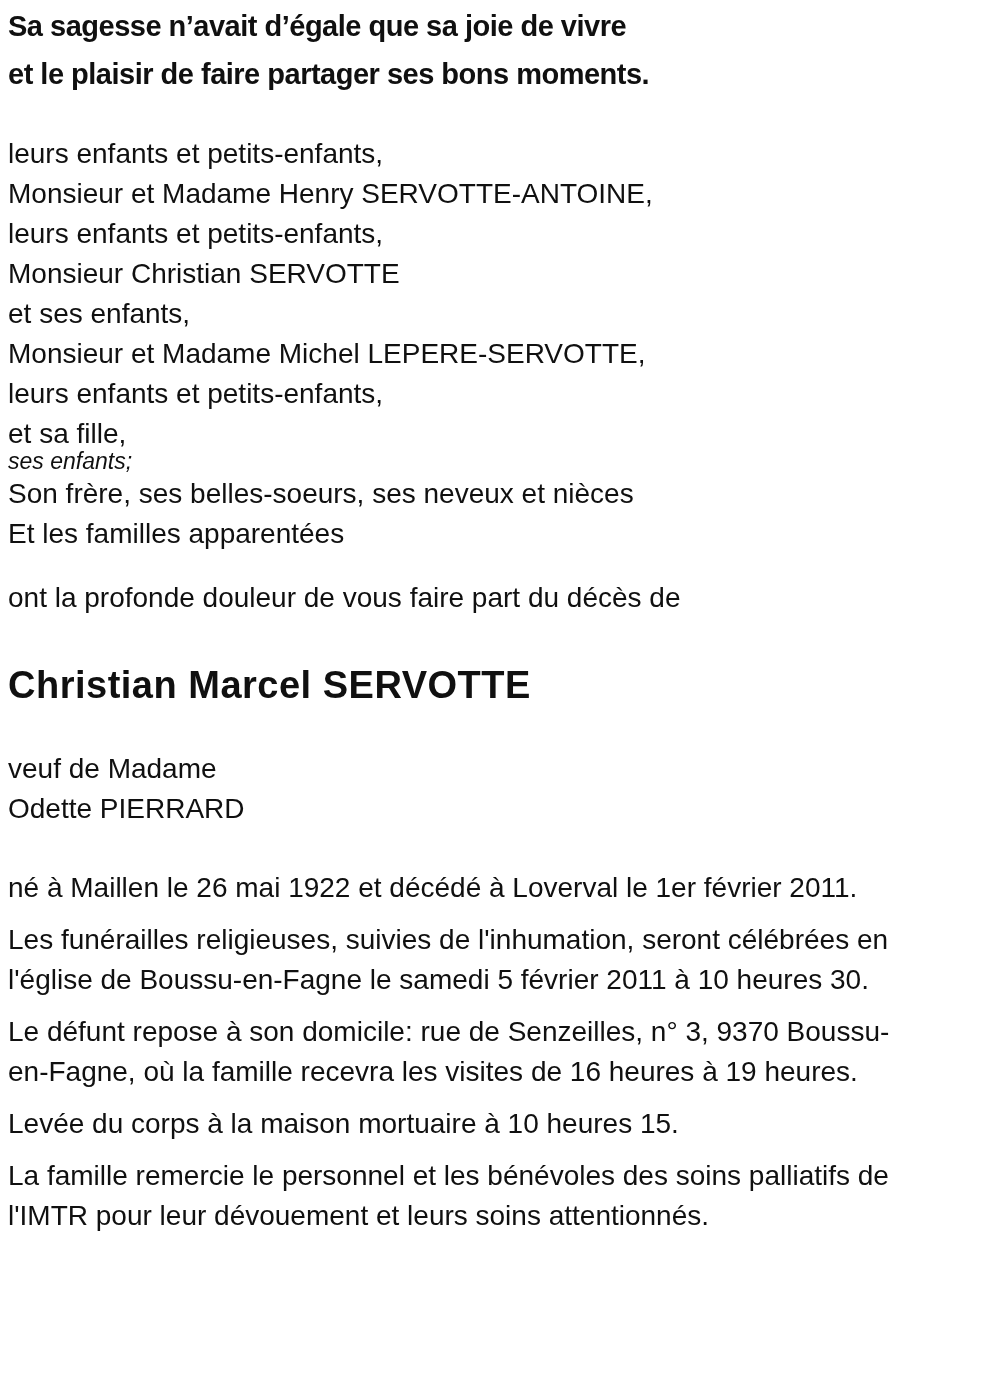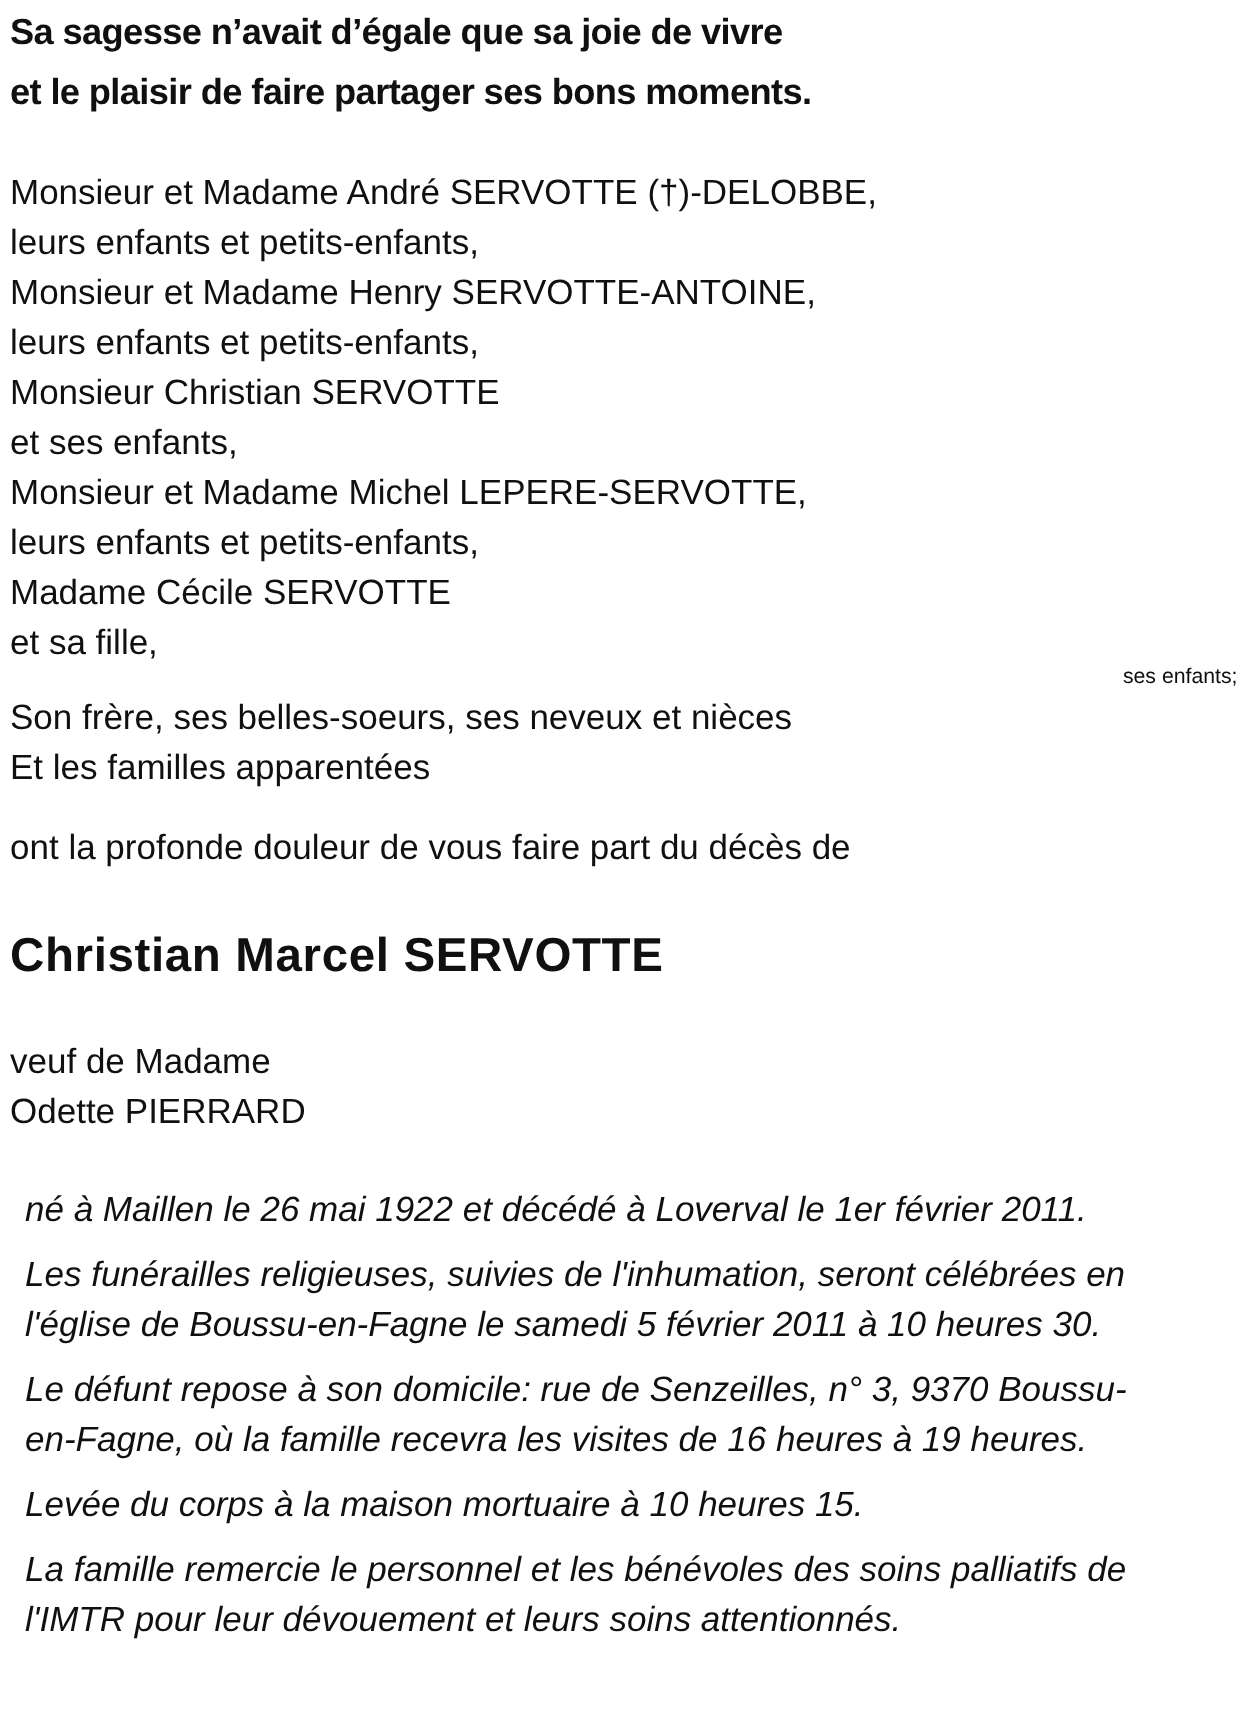--- a/index.html
+++ b/index.html
@@ -26,60 +26,59 @@
     line-height: 48px;
     letter-spacing: -0.5px;
   }
   .family, .family2, .announce, .widower, .details p {
     font-size: 28px;
     line-height: 40px;
     font-weight: normal;
   }
   .family { margin-top: 36px; }
   .ses-enfants {
-    font-size: 17px;
+    font-size: 23px;
+    font-style: italic;
     line-height: 26px;
     margin-top: -6px;
-    text-align: right;
+    text-align: left;
     padding-right: 10px;
   }
   .family2 { margin-top: 0; }
   .announce { margin-top: 24px; }
   .deceased-title {
     font-size: 38px;
     font-weight: bold;
     line-height: 48px;
     letter-spacing: 0.5px;
     margin: 43px 0 0 0;
   }
   .widower { margin-top: 40px; }
   .details { margin-top: 39px; }
-  .details p { margin: 12px 0 0 12px; font-style: italic; }
+  .details p { margin: 12px 0 0 0; }
   .details p:first-child { margin-top: 0; }
 </style>
 </head>
 <body>
 
 <div class="page">
 
   <div class="intro">
     <div>Sa sagesse n’avait d’égale que sa joie de vivre</div>
     <div>et le plaisir de faire partager ses bons moments.</div>
   </div>
 
   <div class="family">
-    <div>Monsieur et Madame André SERVOTTE (†)-DELOBBE,</div>
     <div>leurs enfants et petits-enfants,</div>
     <div>Monsieur et Madame Henry SERVOTTE-ANTOINE,</div>
     <div>leurs enfants et petits-enfants,</div>
     <div>Monsieur Christian SERVOTTE</div>
     <div>et ses enfants,</div>
     <div>Monsieur et Madame Michel LEPERE-SERVOTTE,</div>
     <div>leurs enfants et petits-enfants,</div>
-    <div>Madame Cécile SERVOTTE</div>
     <div>et sa fille,</div>
   </div>
 
   <div class="ses-enfants">ses enfants;</div>
 
   <div class="family2">
     <div>Son frère, ses belles-soeurs, ses neveux et nièces</div>
     <div>Et les familles apparentées</div>
   </div>
 

